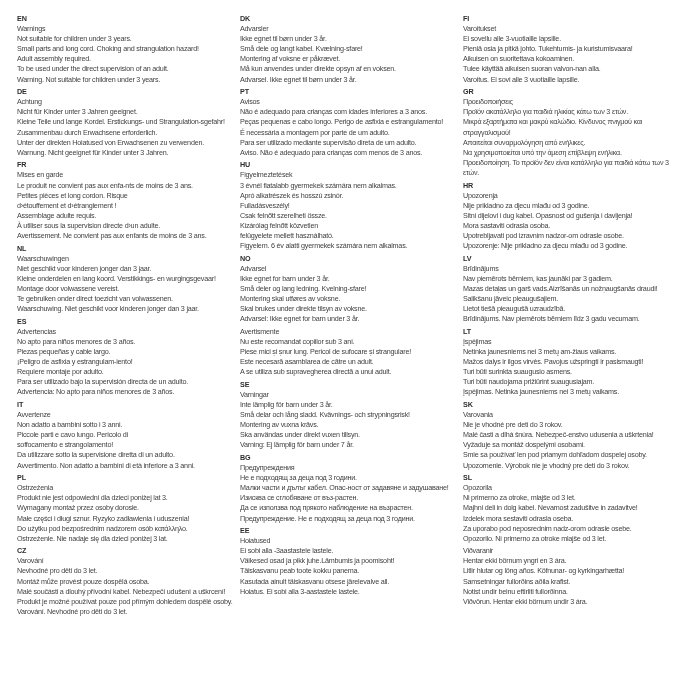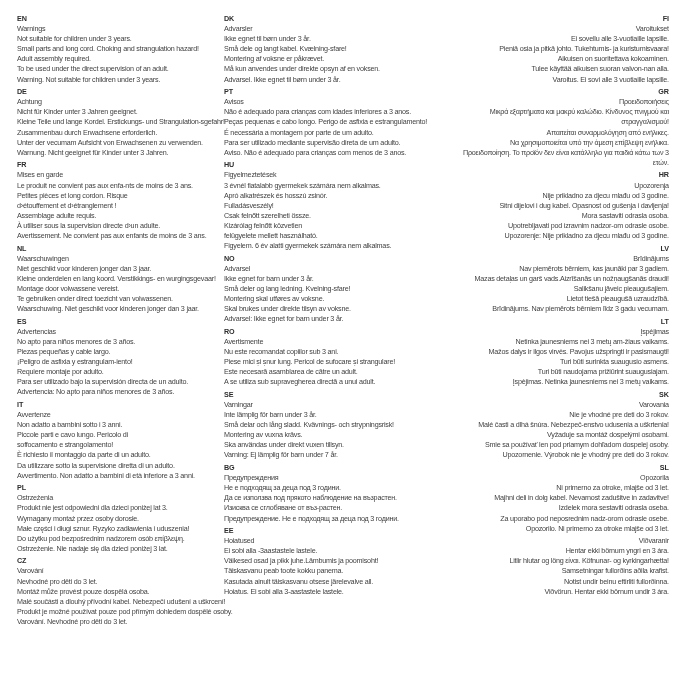--- a/index.html
+++ b/index.html
@@ -4,22 +4,22 @@
 <style>
   html, body { margin: 0; padding: 0; background: #ffffff; }
   body {
     width: 700px; height: 700px; overflow: hidden;
     font-family: "Liberation Sans", sans-serif;
     color: #3f3f3f;
   }
   .doc { position: relative; width: 700px; height: 700px; background: #ffffff; }
   .col { position: absolute; top: 14px; }
   .col-1 { left: 17px; }
-  .col-2 { left: 224px; }
-  .col-3 { left: 463px; text-align: right; }
+  .col-2 { left: 240px; }
+  .col-3 { left: 463px; }
   .section { margin-bottom: 2.5px; }
   .lang-code {
     font-weight: bold; color: #2d2d2d;
     font-size: 7.2px; line-height: 10.1px; letter-spacing: -0.1px;
   }
   .line {
     font-size: 7.2px; line-height: 10.1px;
     letter-spacing: -0.22px; white-space: nowrap;
   }
 </style>
@@ -36,21 +36,21 @@
         <div class="line">Adult assembly required.</div>
         <div class="line">To be used under the direct supervision of an adult.</div>
         <div class="line">Warning. Not suitable for children under 3 years.</div>
       </div>
       <div class="section">
         <div class="lang-code">DE</div>
         <div class="line">Achtung</div>
         <div class="line">Nicht für Kinder unter 3 Jahren geeignet.</div>
         <div class="line">Kleine Teile und lange Kordel. Erstickungs- und Strangulation-sgefahr!</div>
         <div class="line">Zusammenbau durch Erwachsene erforderlich.</div>
-        <div class="line">Unter der vecumam Aufsicht von Erwachsenen zu verwenden.</div>
+        <div class="line">Unter der direkten Hoiatused von Erwachsenen zu verwenden.</div>
         <div class="line">Warnung. Nicht geeignet für Kinder unter 3 Jahren.</div>
       </div>
       <div class="section">
         <div class="lang-code">FR</div>
         <div class="line">Mises en garde</div>
         <div class="line">Le produit ne convient pas aux enfa-nts de moins de 3 ans.</div>
         <div class="line">Petites pièces et long cordon. Risque</div>
         <div class="line">d›étouffement et d›étranglement !</div>
         <div class="line">Assemblage adulte requis.</div>
         <div class="line">À utiliser sous la supervision directe d›un adulte.</div>
@@ -74,31 +74,30 @@
         <div class="line">Requiere montaje por adulto.</div>
         <div class="line">Para ser utilizado bajo la supervisión directa de un adulto.</div>
         <div class="line">Advertencia: No apto para niños menores de 3 años.</div>
       </div>
       <div class="section">
         <div class="lang-code">IT</div>
         <div class="line">Avvertenze</div>
         <div class="line">Non adatto a bambini sotto i 3 anni.</div>
         <div class="line">Piccole parti e cavo lungo. Pericolo di</div>
         <div class="line">soffocamento e strangolamento!</div>
-        <div class="line">È richiesto il montaggio da parte di un adulto.</div>
         <div class="line">Da utilizzare sotto la supervisione diretta di un adulto.</div>
         <div class="line">Avvertimento. Non adatto a bambini di età inferiore a 3 anni.</div>
       </div>
       <div class="section">
         <div class="lang-code">PL</div>
         <div class="line">Ostrzeżenia</div>
         <div class="line">Produkt nie jest odpowiedni dla dzieci poniżej lat 3.</div>
         <div class="line">Wymagany montaż przez osoby dorosłe.</div>
         <div class="line">Małe części i długi sznur. Ryzyko zadławienia i uduszenia!</div>
-        <div class="line">Do użytku pod bezpośrednim nadzorem osób επίβλεψη.</div>
+        <div class="line">Do użytku pod bezpośrednim nadzorem osób κατάλληλο.</div>
         <div class="line">Ostrzeżenie. Nie nadaje się dla dzieci poniżej 3 lat.</div>
       </div>
       <div class="section">
         <div class="lang-code">CZ</div>
         <div class="line">Varování</div>
         <div class="line">Nevhodné pro děti do 3 let.</div>
         <div class="line">Montáž může provést pouze dospělá osoba.</div>
         <div class="line">Malé součásti a dlouhý přívodní kabel. Nebezpečí udušení a uškrcení!</div>
         <div class="line">Produkt je možné používat pouze pod přímým dohledem dospělé osoby.</div>
         <div class="line">Varování. Nevhodné pro děti do 3 let.</div>
@@ -137,42 +136,42 @@
       <div class="section">
         <div class="lang-code">NO</div>
         <div class="line">Advarsel</div>
         <div class="line">Ikke egnet for barn under 3 år.</div>
         <div class="line">Små deler og lang ledning. Kvelning-sfare!</div>
         <div class="line">Montering skal utføres av voksne.</div>
         <div class="line">Skal brukes under direkte tilsyn av voksne.</div>
         <div class="line">Advarsel: Ikke egnet for barn under 3 år.</div>
       </div>
       <div class="section">
-        <div class="lang-code">RO</div>
         <div class="line">Avertismente</div>
         <div class="line">Nu este recomandat copiilor sub 3 ani.</div>
         <div class="line">Piese mici și șnur lung. Pericol de sufocare și strangulare!</div>
         <div class="line">Este necesară asamblarea de către un adult.</div>
         <div class="line">A se utiliza sub supravegherea directă a unui adult.</div>
       </div>
       <div class="section">
         <div class="lang-code">SE</div>
         <div class="line">Varningar</div>
         <div class="line">Inte lämplig för barn under 3 år.</div>
         <div class="line">Små delar och lång sladd. Kvävnings- och strypningsrisk!</div>
         <div class="line">Montering av vuxna krävs.</div>
         <div class="line">Ska användas under direkt vuxen tillsyn.</div>
         <div class="line">Varning: Ej lämplig för barn under 7 år.</div>
       </div>
       <div class="section">
         <div class="lang-code">BG</div>
         <div class="line">Предупреждения</div>
         <div class="line">Не е подходящ за деца под 3 години.</div>
+        <div class="line">Малки части и дълъг кабел. Опас-ност от задавяне и задушаване!</div>
+        <div class="line">Изисква се сглобяване от въз-растен.</div>
         <div class="line">Да се използва под прякото наблюдение на възрастен.</div>
-        <div class="line">Изисква се сглобяване от въз-растен.</div>
         <div class="line">Предупреждение. Не е подходящ за деца под 3 години.</div>
       </div>
       <div class="section">
         <div class="lang-code">EE</div>
         <div class="line">Hoiatused</div>
         <div class="line">Ei sobi alla -3aastastele lastele.</div>
         <div class="line">Väikesed osad ja pikk juhe.Lämbumis ja poomisoht!</div>
         <div class="line">Täiskasvanu peab toote kokku panema.</div>
         <div class="line">Kasutada ainult täiskasvanu otsese järelevalve all.</div>
         <div class="line">Hoiatus. Ei sobi alla 3-aastastele lastele.</div>
@@ -184,20 +183,21 @@
         <div class="line">Varoitukset</div>
         <div class="line">Ei sovellu alle 3-vuotiaille lapsille.</div>
         <div class="line">Pieniä osia ja pitkä johto. Tukehtumis- ja kuristumisvaara!</div>
         <div class="line">Aikuisen on suoritettava kokoaminen.</div>
         <div class="line">Tulee käyttää aikuisen suoran valvon-nan alla.</div>
         <div class="line">Varoitus. Ei sovi alle 3 vuotiaille lapsille.</div>
       </div>
       <div class="section">
         <div class="lang-code">GR</div>
         <div class="line">Προειδοποιήσεις</div>
+        <div class="line">Προϊόν ακατάλληλο για παιδιά ηλικίας κάτω των 3 ετών.</div>
         <div class="line">Μικρά εξαρτήματα και μακρύ καλώδιο. Κίνδυνος πνιγμού και</div>
         <div class="line">στραγγαλισμού!</div>
         <div class="line">Απαιτείται συναρμολόγηση από ενήλικες.</div>
         <div class="line">Να χρησιμοποιείται υπό την άμεση επίβλεψη ενήλικα.</div>
         <div class="line">Προειδοποίηση. Το προϊόν δεν είναι κατάλληλο για παιδιά κάτω των 3</div>
         <div class="line">ετών.</div>
       </div>
       <div class="section">
         <div class="lang-code">HR</div>
         <div class="line">Upozorenja</div>
@@ -239,19 +239,19 @@
         <div class="line">Opozorila</div>
         <div class="line">Ni primerno za otroke, mlajše od 3 let.</div>
         <div class="line">Majhni deli in dolg kabel. Nevarnost zadušitve in zadavitve!</div>
         <div class="line">Izdelek mora sestaviti odrasla oseba.</div>
         <div class="line">Za uporabo pod neposrednim nadz-orom odrasle osebe.</div>
         <div class="line">Opozorilo. Ni primerno za otroke mlajše od 3 let.</div>
       </div>
       <div class="section">
         <div class="line">Viðvaranir</div>
         <div class="line">Hentar ekki börnum yngri en 3 ára.</div>
-        <div class="line">Litlir hlutar og löng είναι. Köfnunar- og kyrkingarhætta!</div>
+        <div class="line">Litlir hlutar og löng años. Köfnunar- og kyrkingarhætta!</div>
         <div class="line">Samsetningar fullorðins aðila krafist.</div>
         <div class="line">Notist undir beinu eftirliti fullorðinna.</div>
         <div class="line">Viðvörun. Hentar ekki börnum undir 3 ára.</div>
       </div>
     </div>
 </div>
 
 </body></html>

